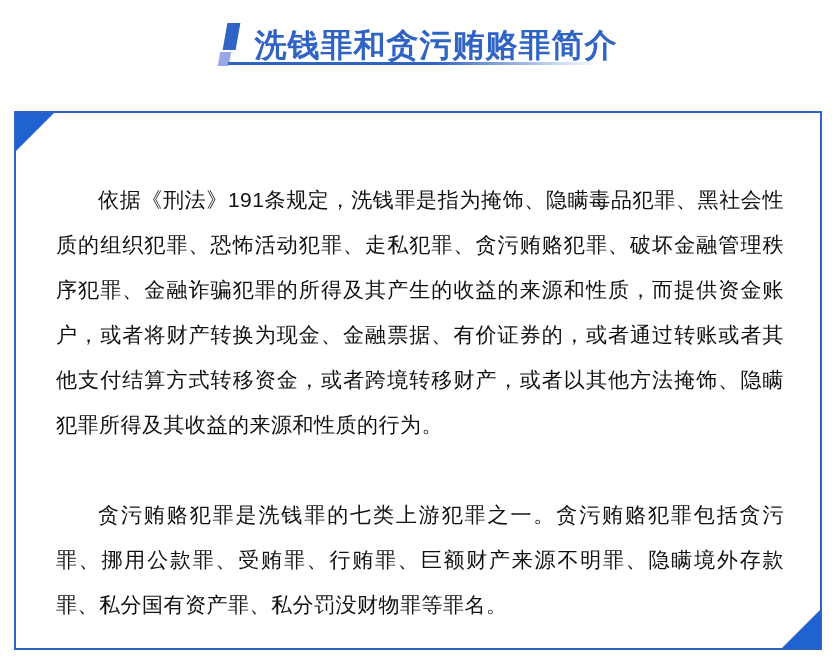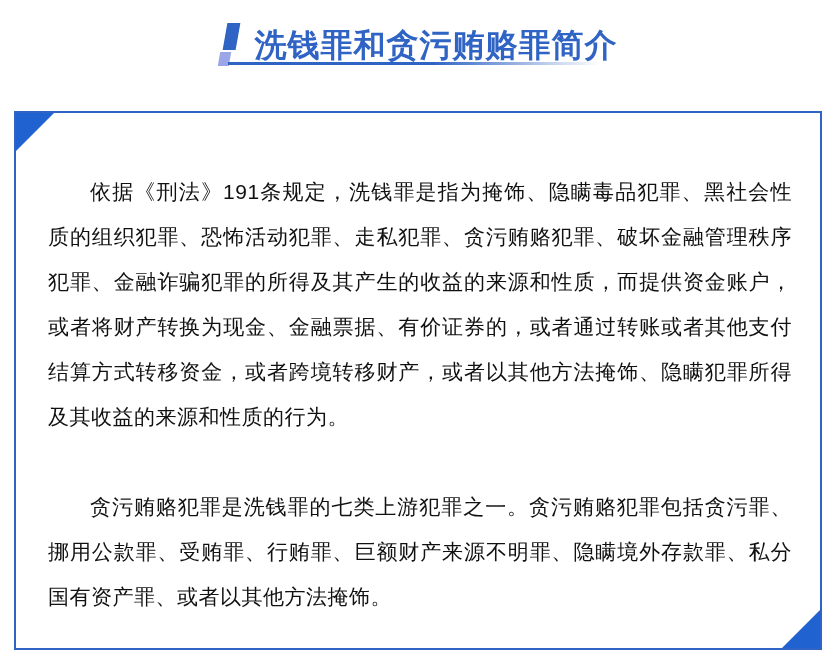--- a/index.html
+++ b/index.html
@@ -110,21 +110,21 @@
     left: 32px;
     top: 56px;
     width: 744px;
     color: #111111;
   }
   .para {
     font-size: 21px;
     line-height: 45px;
     text-align: justify;
     text-indent: 2em;
-    margin: 0;
+    margin: 8px;
     letter-spacing: 0.5px;
   }
   .para + .para {
     margin-top: 45px;
   }
 </style>
 </head>
 <body>
 
 <div class="page">
@@ -139,17 +139,17 @@
     </div>
   </div>
   <div class="header-underline"></div>
 
   <div class="content-box">
     <div class="corner corner-tl"></div>
     <div class="corner corner-br"></div>
 
     <div class="body-text">
       <p class="para">依据《刑法》191条规定，洗钱罪是指为掩饰、隐瞒毒品犯罪、黑社会性质的组织犯罪、恐怖活动犯罪、走私犯罪、贪污贿赂犯罪、破坏金融管理秩序犯罪、金融诈骗犯罪的所得及其产生的收益的来源和性质，而提供资金账户，或者将财产转换为现金、金融票据、有价证券的，或者通过转账或者其他支付结算方式转移资金，或者跨境转移财产，或者以其他方法掩饰、隐瞒犯罪所得及其收益的来源和性质的行为。</p>
-      <p class="para">贪污贿赂犯罪是洗钱罪的七类上游犯罪之一。贪污贿赂犯罪包括贪污罪、挪用公款罪、受贿罪、行贿罪、巨额财产来源不明罪、隐瞒境外存款罪、私分国有资产罪、或者以其他方法掩饰。</p>
+      <p class="para">贪污贿赂犯罪是洗钱罪的七类上游犯罪之一。贪污贿赂犯罪包括贪污罪、挪用公款罪、受贿罪、行贿罪、巨额财产来源不明罪、隐瞒境外存款罪、私分国有资产罪、私分罚没财物罪等罪名。</p>
     </div>
   </div>
 
 </div>
 
 </body></html>

